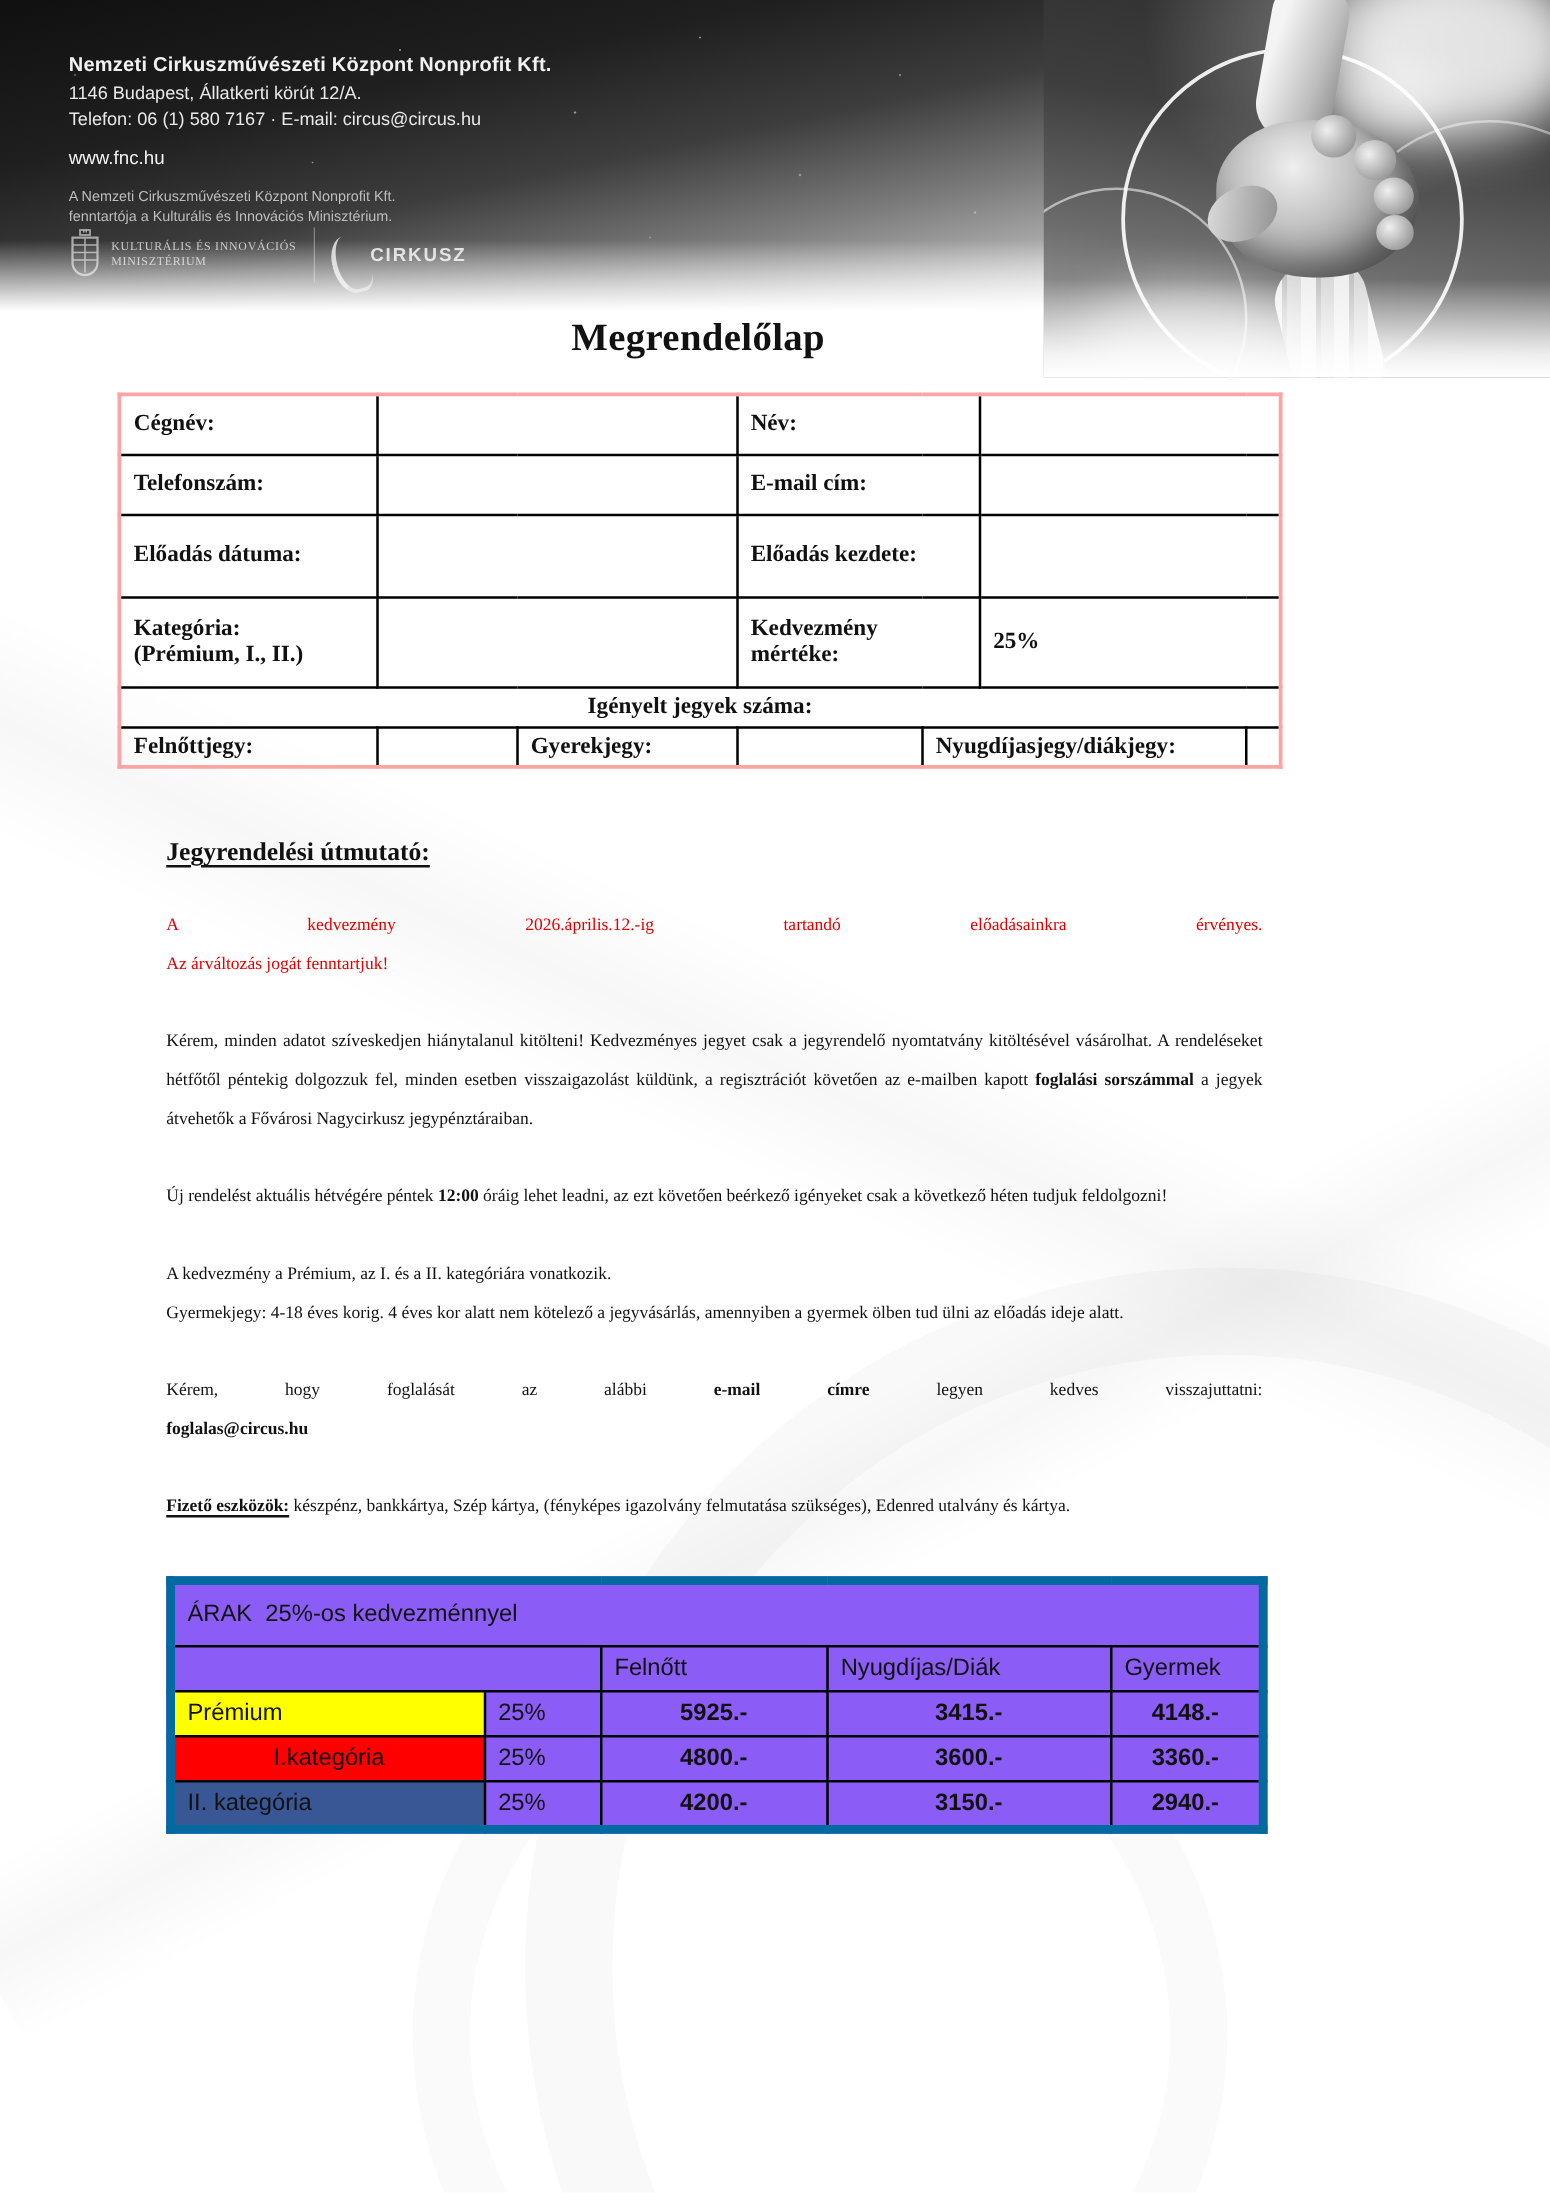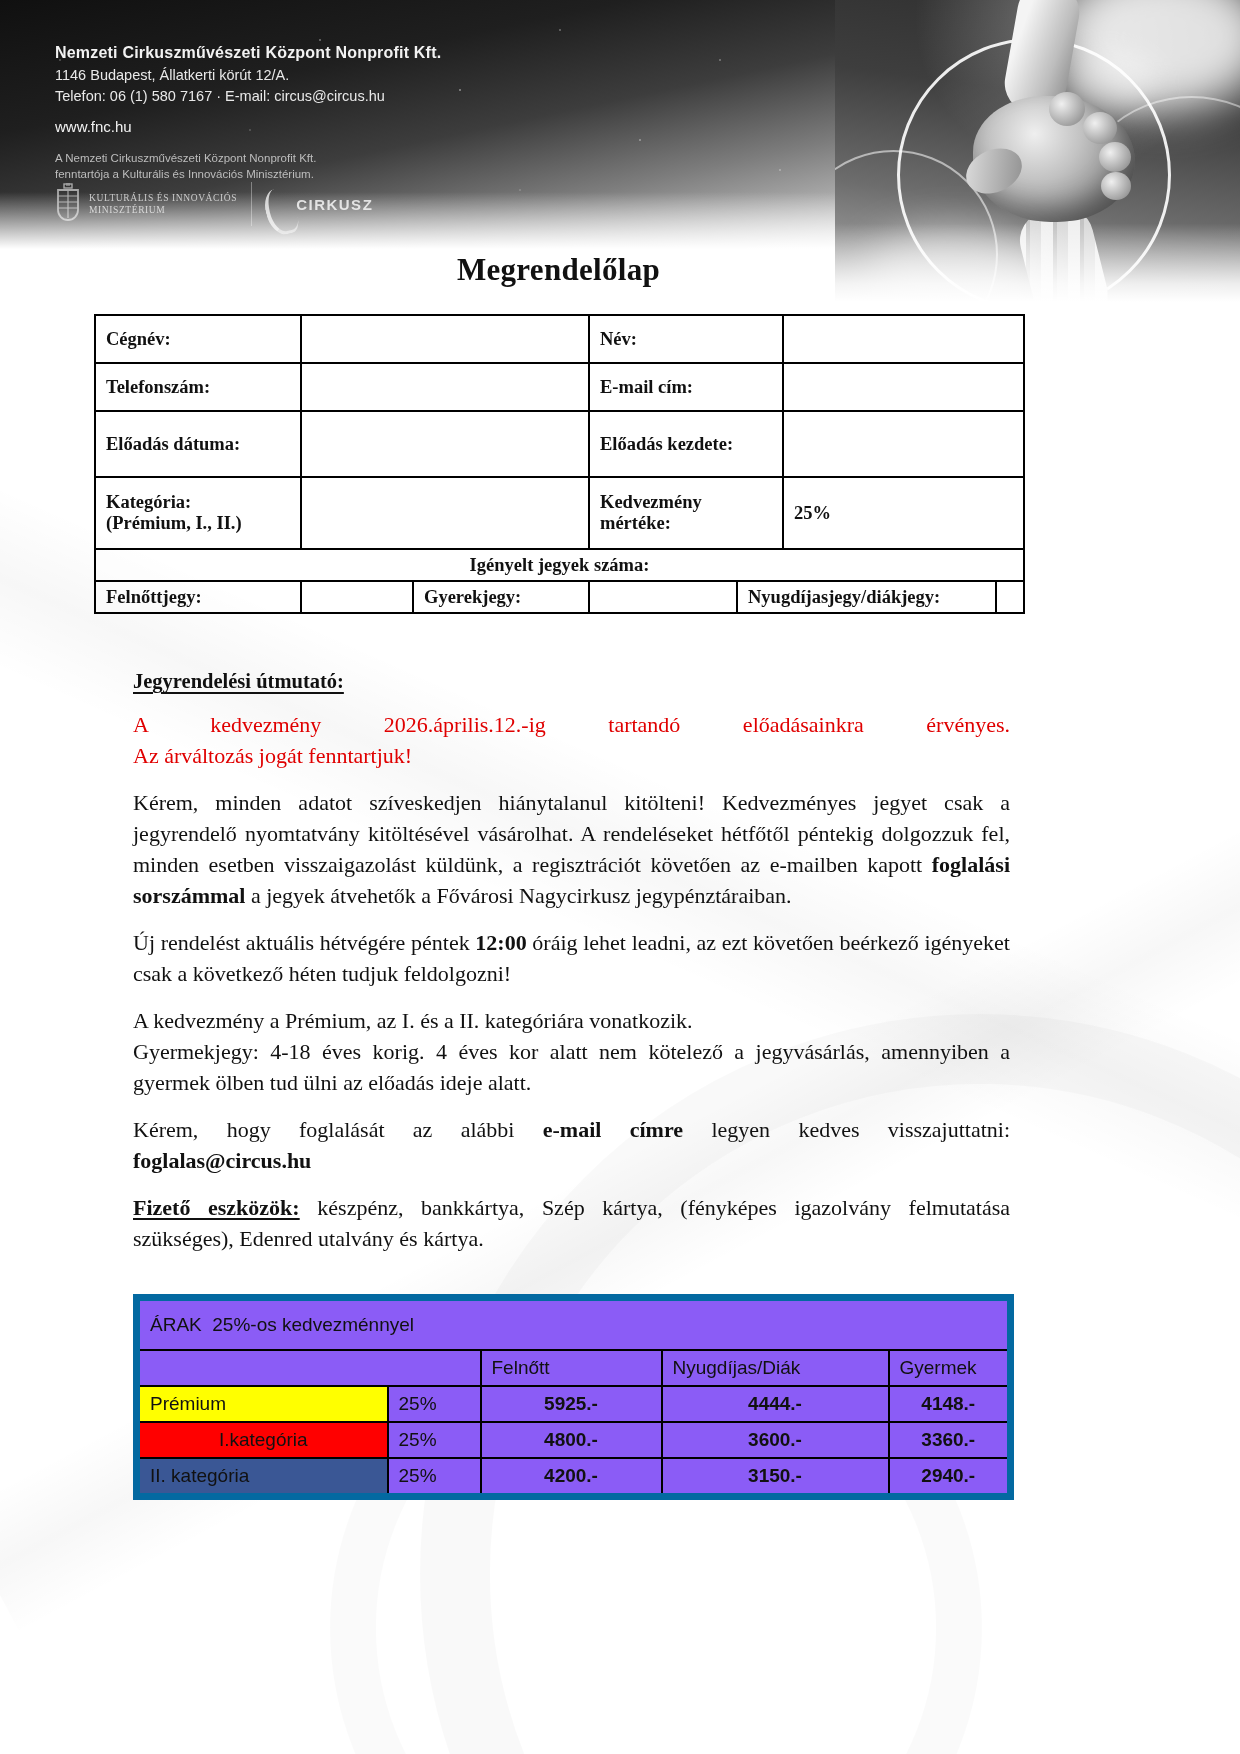--- a/index.html
+++ b/index.html
@@ -72,31 +72,31 @@
   .photo:after{content:"";position:absolute;inset:0;
     background:linear-gradient(180deg,rgba(255,255,255,0) 74%,rgba(255,255,255,.85) 94%,#fff 100%);}
 
   
   .page-title{position:relative;z-index:4;width:929px;margin:2px 0 0 94px;text-align:center;
     font-size:31px;font-weight:bold;letter-spacing:.3px;}
 
   
   table{border-collapse:collapse;}
   .form-table{position:relative;z-index:4;margin:26px 0 0 94px;width:929px;table-layout:fixed;
-    border:1px solid #fca5a5;background:rgba(255,255,255,.25);}
+    border:3px solid #fca5a5;background:rgba(255,255,255,.25);}
   .form-table td{border:2px solid #000;font-size:18.5px;vertical-align:middle;padding:4px 10px;}
   .form-table td.lbl{font-weight:bold;}
   .r1{height:48px;} .r2{height:48px;} .r3{height:66px;} .r4{height:72px;} .r5{height:32px;} .r6{height:32px;}
   .center-cell{text-align:center;font-weight:bold;}
 
   
   .content{position:relative;z-index:4;margin-left:133px;width:877px;}
   .guide-heading{margin:56px 0 0 0;font-size:20.5px;font-weight:bold;text-decoration:underline;
     text-underline-offset:4px;text-decoration-thickness:2px;}
-  .para{margin-top:16px;font-size:22px;line-height:31px;text-align:justify;}
+  .para{margin-top:31px;font-size:14px;line-height:31px;text-align:justify;}
   .stretch{text-align:justify;text-align-last:justify;}
   .red-text{color:#e00000;}
   .b{font-weight:bold;}
   .bu{font-weight:bold;text-decoration:underline;text-underline-offset:3px;text-decoration-thickness:2px;}
   .block{display:block;}
 
   
   .price-table{margin-top:40px;width:874px;table-layout:fixed;border:7px solid #0369a1;background:#8b5cf6;
     font-family:"Liberation Sans",sans-serif;}
   .price-table td{border:2px solid #000;font-size:19px;padding:6px 10px;vertical-align:middle;}
@@ -269,21 +269,21 @@
       <tr class="pt-head">
         <td colspan="2"></td>
         <td>Felnőtt</td>
         <td>Nyugdíjas/Diák</td>
         <td>Gyermek</td>
       </tr>
       <tr class="pt-row">
         <td class="cat-premium">Prémium</td>
         <td>25%</td>
         <td class="num">5925.-</td>
-        <td class="num">4444.-</td>
+        <td class="num">3415.-</td>
         <td class="num">4148.-</td>
       </tr>
       <tr class="pt-row">
         <td class="cat-k1">I.kategória</td>
         <td>25%</td>
         <td class="num">4800.-</td>
         <td class="num">3600.-</td>
         <td class="num">3360.-</td>
       </tr>
       <tr class="pt-row">

